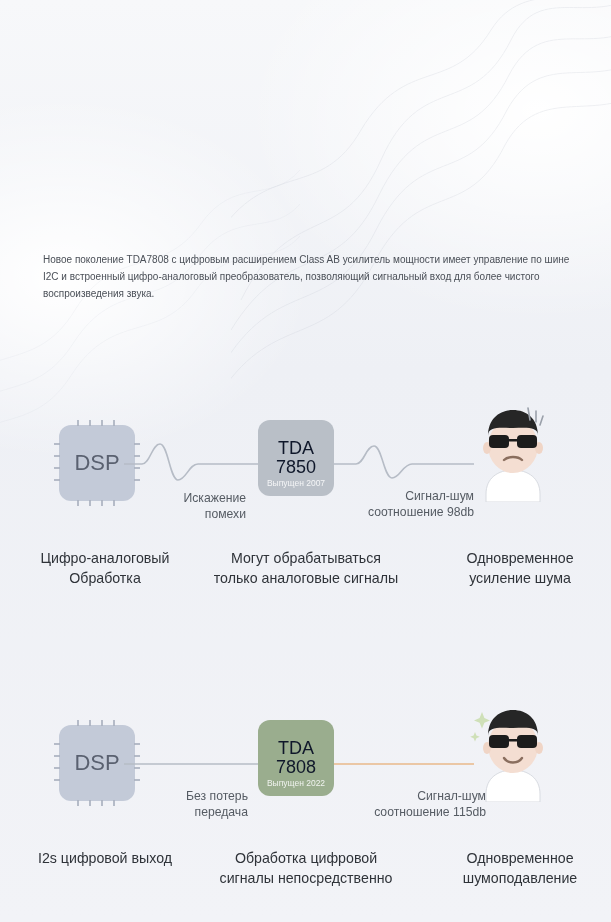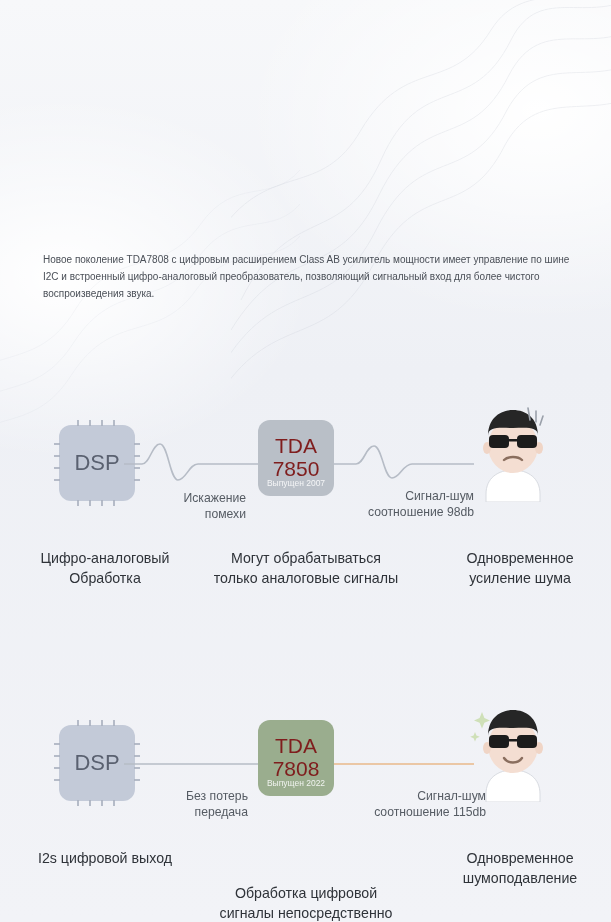--- a/index.html
+++ b/index.html
@@ -78,22 +78,22 @@
     position: absolute;
     width: 76px;
     height: 76px;
     border-radius: 12px;
     display: flex;
     align-items: center;
     justify-content: center;
     flex-direction: column;
   }
   .chip .chip-label {
-    font-size: 21px;
-    color: #7f1d1d;
+    font-size: 18px;
+    color: #0f172a;
     font-weight: 400;
     text-align: center;
     line-height: 1.08;
   }
   .chip .chip-sub {
     position: absolute;
     bottom: 8px;
     left: 0;
     right: 0;
     text-align: center;
@@ -299,17 +299,17 @@
       <rect x="49" y="33" width="20" height="13" rx="4" fill="#1c1c1c"></rect>
       <rect x="41" y="37" width="8" height="2.5" fill="#1c1c1c"></rect>
       <path d="M36,56 C40,62 50,62 54,56" fill="none" stroke="#8a6e5e" stroke-width="2.4" stroke-linecap="round"></path>
       <g fill="#cfe0b8">
         <path d="M14,10 L16.4,16 L22,18.4 L16.4,20.8 L14,26.6 L11.6,20.8 L6,18.4 L11.6,16 Z"></path>
         <path d="M7,30 L8.4,33.4 L11.8,34.8 L8.4,36.2 L7,39.6 L5.6,36.2 L2.2,34.8 L5.6,33.4 Z"></path>
       </g>
     </svg>
 
     <div class="cap-bottom" style="left:10px; top:148px; width:190px;">I2s цифровой выход</div>
-    <div class="cap-bottom" style="left:206px; top:148px; width:200px;margin-top:35px;">Обработка цифровой сигналы непосредственно</div>
+    <div class="cap-bottom" style="left:206px; top:148px; width:200px;">Обработка цифровой сигналы непосредственно</div>
     <div class="cap-bottom" style="left:438px; top:148px; width:164px;">Одновременное шумоподавление</div>
   </div>
 
 </div>
 
 </body></html>

